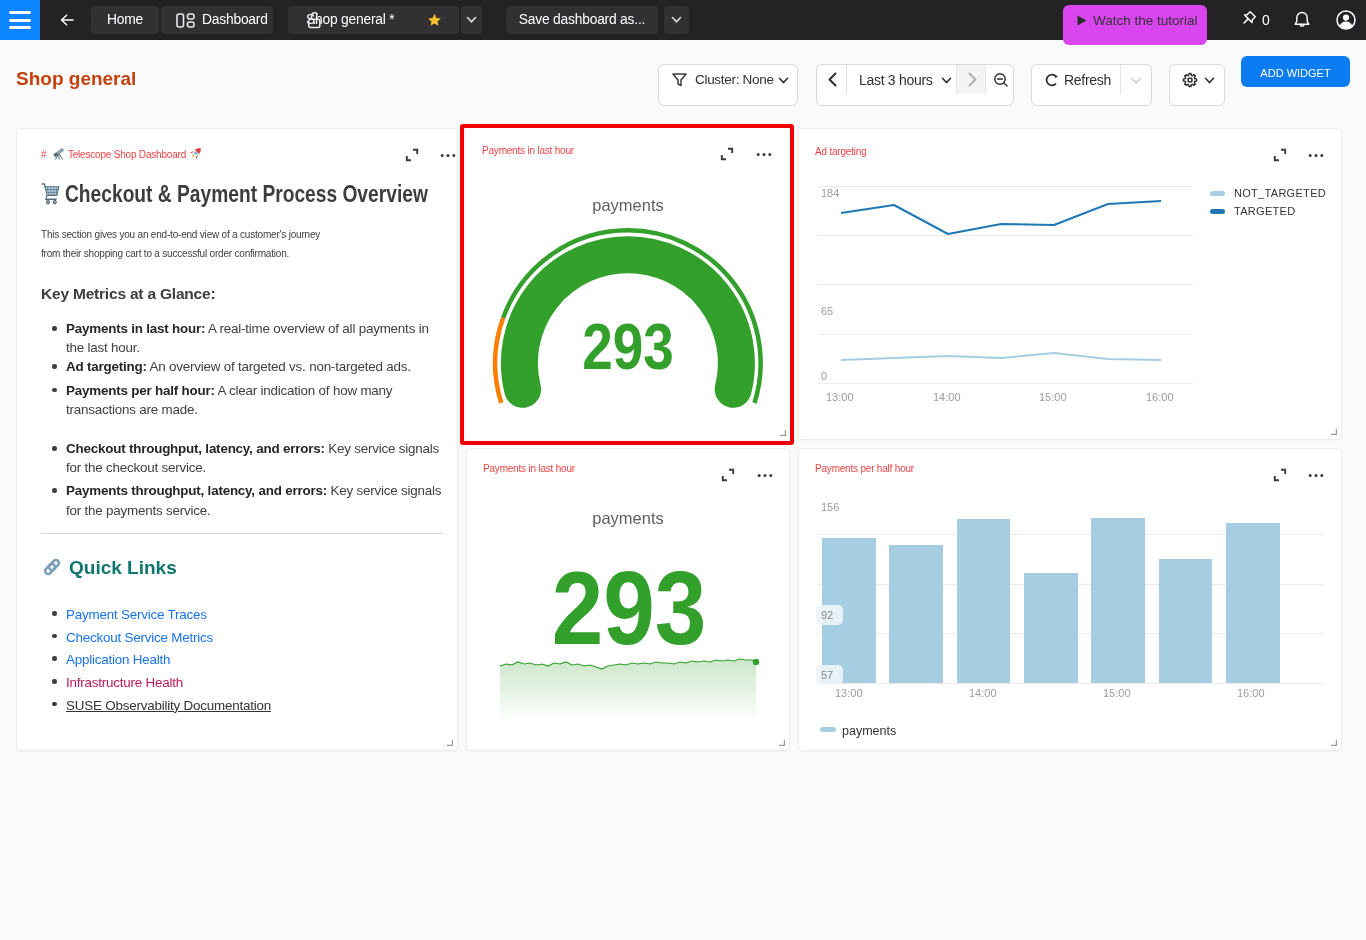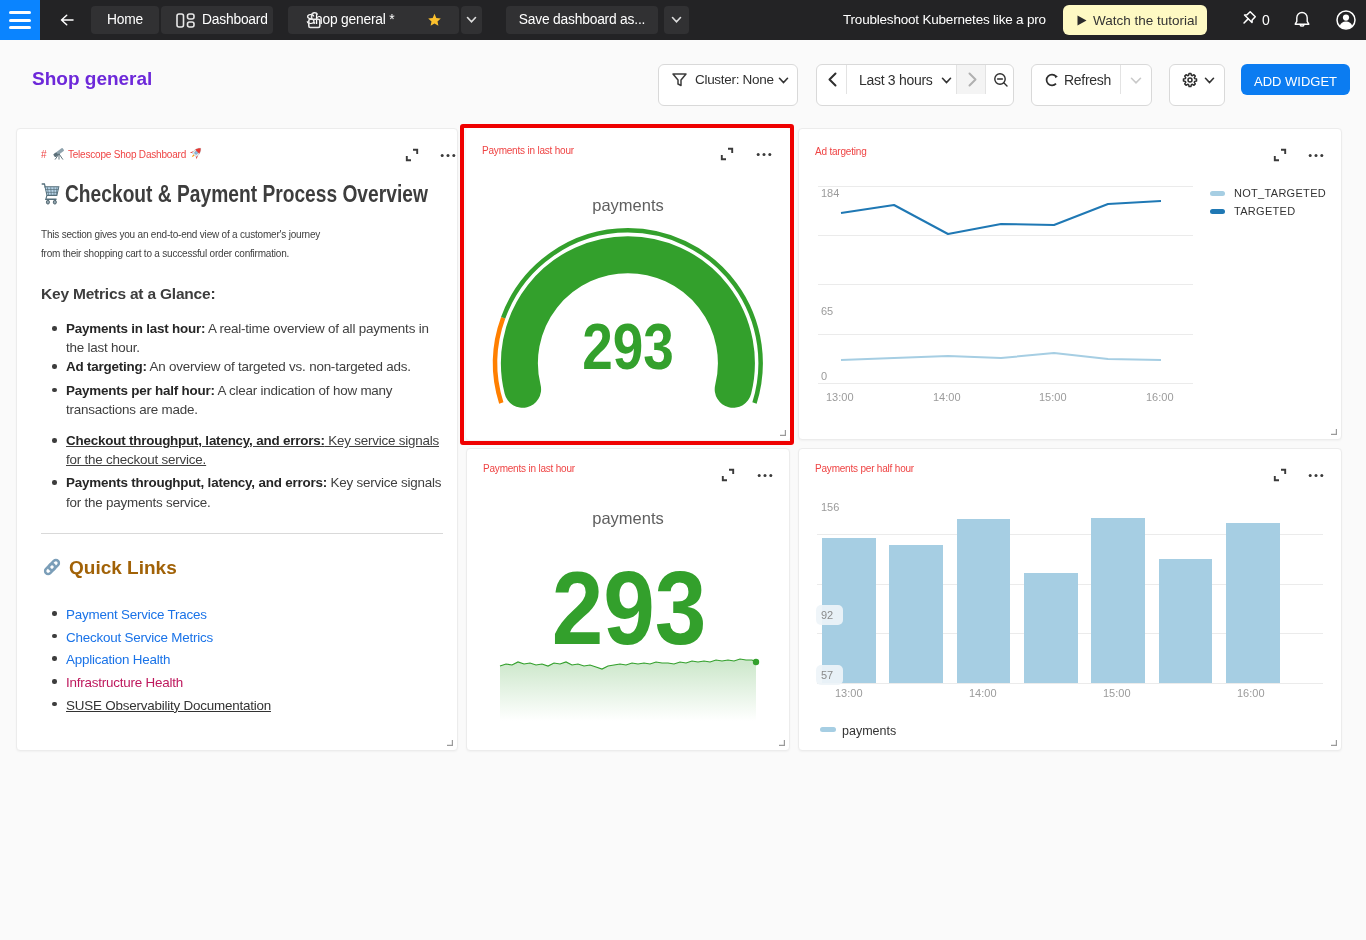--- a/index.html
+++ b/index.html
@@ -1,21 +1,21 @@
 <!DOCTYPE html>
 <html><head>
 <meta charset="utf-8">
 <style>
   * { margin:0; padding:0; box-sizing:border-box; }
   html,body { width:1366px; height:940px; background:#fafafa; font-family:"Liberation Sans", sans-serif; overflow:hidden; }
   .topbar { position:absolute; left:0; top:0; width:1366px; height:40px; background:#232325;padding-left:30px; }
   .menubtn { position:absolute; left:0; top:0; width:40px; height:40px; background:#0a84ff; }
   .menubtn .bar { position:absolute; left:9px; width:22px; height:3px; background:#fff; border-radius:1.5px; }
   .tab { position:absolute; top:6px; height:28px; background:#313133; border-radius:4px; color:#fff; font-size:13.8px; line-height:28px; text-align:center; letter-spacing:-0.2px; }
-  h1.page { position:absolute; left:32px; top:68px; font-size:19px; font-weight:bold; color:#6d28d9; }
+  h1.page { position:absolute; left:16px; top:68px; font-size:19px; font-weight:bold; color:#c2410c; }
   .btn { position:absolute; top:64px; height:42px; background:#fff; border:1px solid #d9d9d9; border-radius:6px; }
   .card { position:absolute; background:#fff; border:1px solid #ececec; border-radius:4px; box-shadow:0 1px 2px rgba(0,0,0,0.04); }
   .ctitle { position:absolute; left:16px; top:17px; font-size:10px; color:#ef4444; letter-spacing:-0.2px; white-space:nowrap; }
   .hicons { position:absolute; top:19px; }
   .rhandle { position:absolute; right:4px; bottom:4px; width:7px; height:7px; }
   .glabel { position:absolute; width:100%; text-align:center; font-size:16.5px; color:#5f5f5f; }
   .bu { position:relative; }
   .bu::before { content:""; position:absolute; left:-14px; top:7px; width:4.5px; height:4.5px; border-radius:50%; background:#3d3d3d; }
   b { color:#262626; }
 </style>
@@ -55,22 +55,21 @@
     <svg style="position:absolute;left:5px;top:10px" width="11" height="8" viewBox="0 0 11 8" fill="none" stroke="#ddd" stroke-width="1.6" stroke-linecap="round">
         <path d="M1.5 1.5 L5.5 5.8 L9.5 1.5"></path>
       </svg>
   </div>
   <div class="tab" style="left:506px; width:152px;">Save dashboard as...</div>
   <div class="tab" style="left:664px; width:25px;">
     <svg style="position:absolute;left:7px;top:10px" width="11" height="8" viewBox="0 0 11 8" fill="none" stroke="#ddd" stroke-width="1.6" stroke-linecap="round">
         <path d="M1.5 1.5 L5.5 5.8 L9.5 1.5"></path>
       </svg>
   </div>
-  <div style="position:absolute; left:843px; top:0; height:40px; line-height:40px; color:#fff; font-size:13.5px; letter-spacing:-0.2px;">Troubleshoot Kubernetes like a pro</div>
-  <div style="position:absolute; left:1063px; top:5px; width:144px; height:30px; background:#fef9c3; border-radius:6px; line-height:30px;">
+  <div style="position:absolute; left:1063px; top:5px; width:144px; height:40px; background:#d946ef; border-radius:6px; line-height:30px;">
     <svg style="position:absolute;left:14px;top:10px" width="10" height="11" viewBox="0 0 10 11">
         <path d="M0.5 0.5 L9.5 5.5 L0.5 10.5 Z" fill="#2b2b2b"></path>
       </svg>
     <span style="margin-left:30px; color:#333; font-size:13.5px;">Watch the tutorial</span>
   </div>
   <svg style="position:absolute;left:1237px;top:10px" width="20" height="20" viewBox="0 0 20 20" fill="none" stroke="#fff" stroke-width="1.5" stroke-linejoin="round">
       <g transform="rotate(45 10 10)">
         <path d="M6.4 1.9 h7.2 v4.4 l1.7 1.9 h-10.6 l1.7 -1.9 z"></path>
         <path d="M10 8.4 v5.8" stroke-linecap="round"></path>
       </g>
@@ -128,21 +127,21 @@
 </div>
 <div class="btn" style="left:1169px; width:56px;">
   <svg style="position:absolute;left:12px;top:7px" width="16" height="16" viewBox="0 0 16 16" fill="none" stroke="#2e2e2e" stroke-width="1.5" stroke-linejoin="round">
       <path d="M6.61 3.30 L7.08 1.46 L8.92 1.46 L9.39 3.30 L10.34 3.69 L11.97 2.73 L13.27 4.03 L12.31 5.66 L12.70 6.61 L14.54 7.08 L14.54 8.92 L12.70 9.39 L12.31 10.34 L13.27 11.97 L11.97 13.27 L10.34 12.31 L9.39 12.70 L8.92 14.54 L7.08 14.54 L6.61 12.70 L5.66 12.31 L4.03 13.27 L2.73 11.97 L3.69 10.34 L3.30 9.39 L1.46 8.92 L1.46 7.08 L3.30 6.61 L3.69 5.66 L2.73 4.03 L4.03 2.73 L5.66 3.69 Z"></path>
       <circle cx="8" cy="8" r="2"></circle>
     </svg>
   <svg style="position:absolute;left:34px;top:12px" width="11" height="8" viewBox="0 0 11 8" fill="none" stroke="#333" stroke-width="1.6" stroke-linecap="round">
       <path d="M1.5 1.3 L5.5 5.6 L9.5 1.3"></path>
     </svg>
 </div>
-<div style="position:absolute;left:1241px;top:64px;width:109px;height:31px;background:#0b7cf1;border-radius:6px;color:#fff;font-size:13px;line-height:35px;text-align:center;">ADD WIDGET</div>
+<div style="position:absolute;left:1241px;top:56px;width:109px;height:31px;background:#0b7cf1;border-radius:6px;color:#fff;font-size:11px;line-height:35px;text-align:center;">ADD WIDGET</div>
 
 <div class="card" style="left:16px; top:128px; width:442px; height:623px;" id="card1">
   <div class="ctitle" style="left:24px;">#&nbsp; <svg width="14" height="14" viewBox="0 0 16 16" style="vertical-align:-2px">
         <g transform="rotate(-38 8 7)">
           <rect x="1" y="5.2" width="13" height="4" rx="1" fill="#8fa3ad"></rect>
           <rect x="1" y="5.2" width="4.5" height="4" rx="1" fill="#5d7079"></rect>
         </g>
         <path d="M8 9 L3.5 15.5 M8 9 L12.5 15.5 M8 9 V15.5" stroke="#5d7079" stroke-width="1.1" fill="none"></path>
       </svg> Telescope Shop Dashboard <svg width="14" height="14" viewBox="0 0 16 16" style="vertical-align:-2px">
         <g transform="rotate(45 8 8)">
@@ -174,27 +173,27 @@
           <circle cx="18" cy="20.5" r="2" fill="#90a4ae" stroke="#455a64" stroke-width="1"></circle>
         </svg>Checkout &amp; Payment Process Overview</div>
   </div>
   <div style="position:absolute;left:24px;top:96px;font-size:10px;color:#404040;line-height:19.3px;letter-spacing:-0.2px;white-space:nowrap;">This section gives you an end-to-end view of a customer's journey<br>from their shopping cart to a successful order confirmation.</div>
   <div style="position:absolute;left:24px;top:156px;font-size:15.5px;font-weight:bold;color:#3d3d3d;letter-spacing:-0.2px;white-space:nowrap;">Key Metrics at a Glance:</div>
 
   <div style="position:absolute;left:49px;top:190px;font-size:13.4px;color:#404040;line-height:19.2px;letter-spacing:-0.2px;white-space:nowrap;">
     <div class="bu"><b>Payments in last hour:</b> A real-time overview of all payments in<br>the last hour.</div>
     <div class="bu" style="margin-top:0;"><b>Ad targeting:</b> An overview of targeted vs. non-targeted ads.</div>
     <div class="bu" style="margin-top:4px;"><b>Payments per half hour:</b> A clear indication of how many<br>transactions are made.</div>
-    <div class="bu" style="margin-top:12px;text-decoration:underline;"><b>Checkout throughput, latency, and errors:</b> Key service signals<br>for the checkout service.</div>
+    <div class="bu" style="margin-top:20px;"><b>Checkout throughput, latency, and errors:</b> Key service signals<br>for the checkout service.</div>
     <div class="bu" style="margin-top:4px;"><b>Payments throughput, latency, and errors:</b> Key service signals<br>for the payments service.</div>
   </div>
 
   <div style="position:absolute;left:24px;top:404px;width:402px;height:1px;background:#d9d9d9;"></div>
 
-  <div style="position:absolute;left:24px;top:427px;font-size:19px;font-weight:bold;color:#a16207;white-space:nowrap;">
+  <div style="position:absolute;left:24px;top:427px;font-size:19px;font-weight:bold;color:#0f766e;white-space:nowrap;">
     <svg width="22" height="22" viewBox="0 0 22 22" style="vertical-align:-4px;margin-right:6px;">
         <g fill="none" stroke="#7b9eb8" stroke-width="2.5" transform="rotate(-45 11 11)">
           <rect x="2.5" y="8" width="11.5" height="6" rx="3"></rect>
           <rect x="8" y="8" width="11.5" height="6" rx="3"></rect>
         </g>
       </svg>Quick Links</div>
 
   <div style="position:absolute;left:49px;top:475px;font-size:13.4px;line-height:22.7px;letter-spacing:-0.2px;white-space:nowrap;">
     <div class="bu"><a style="color:#1a73e8;text-decoration:none;">Payment Service Traces</a></div>
     <div class="bu"><a style="color:#1a73e8;text-decoration:none;">Checkout Service Metrics</a></div>

